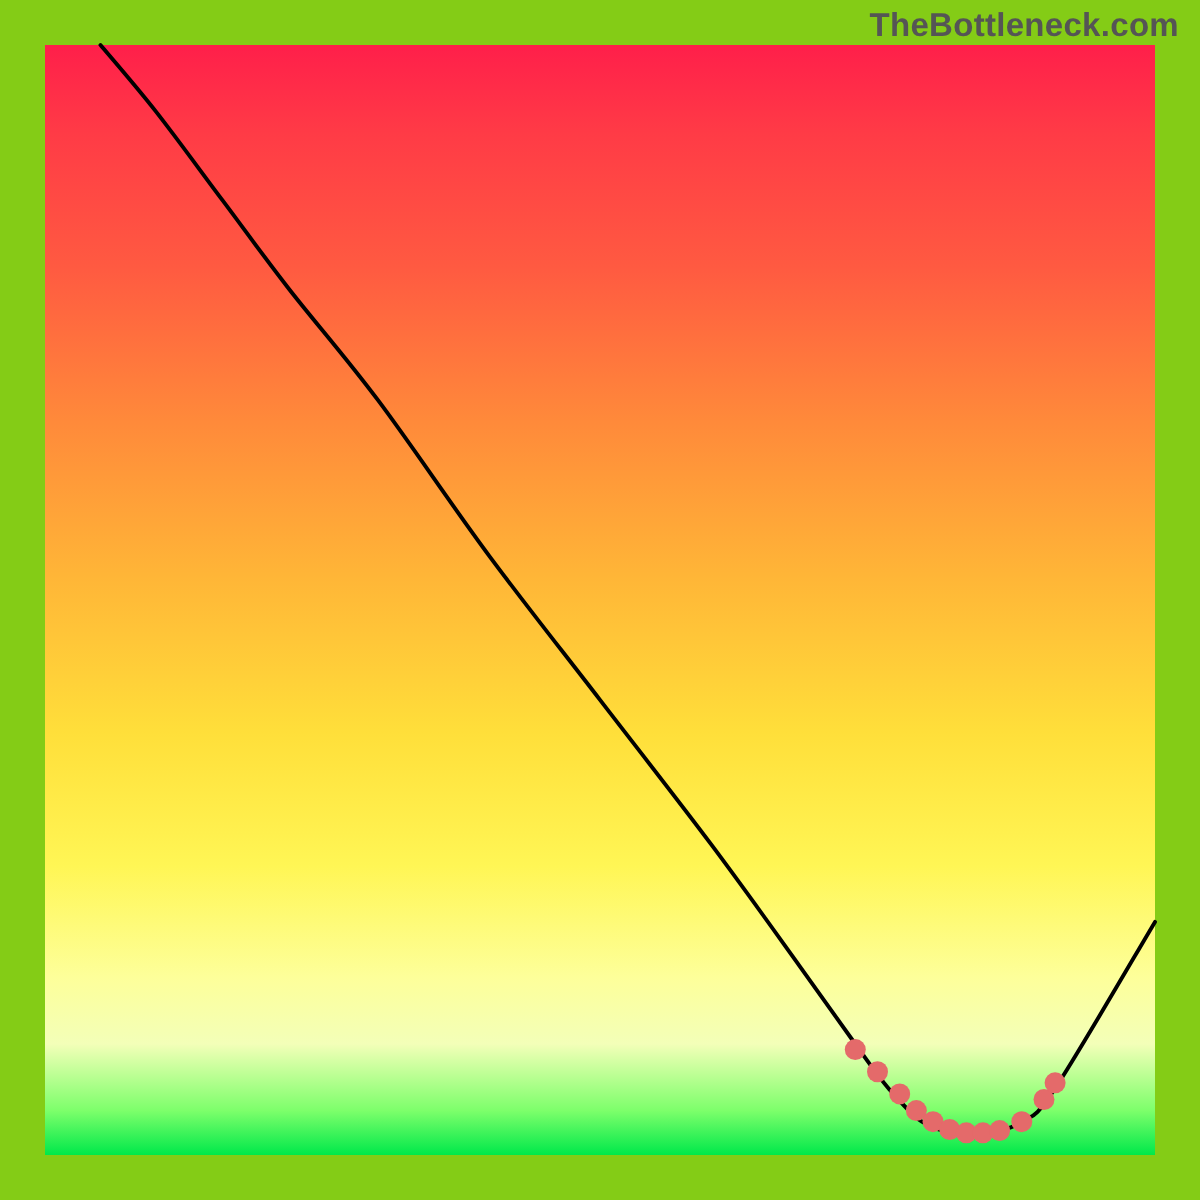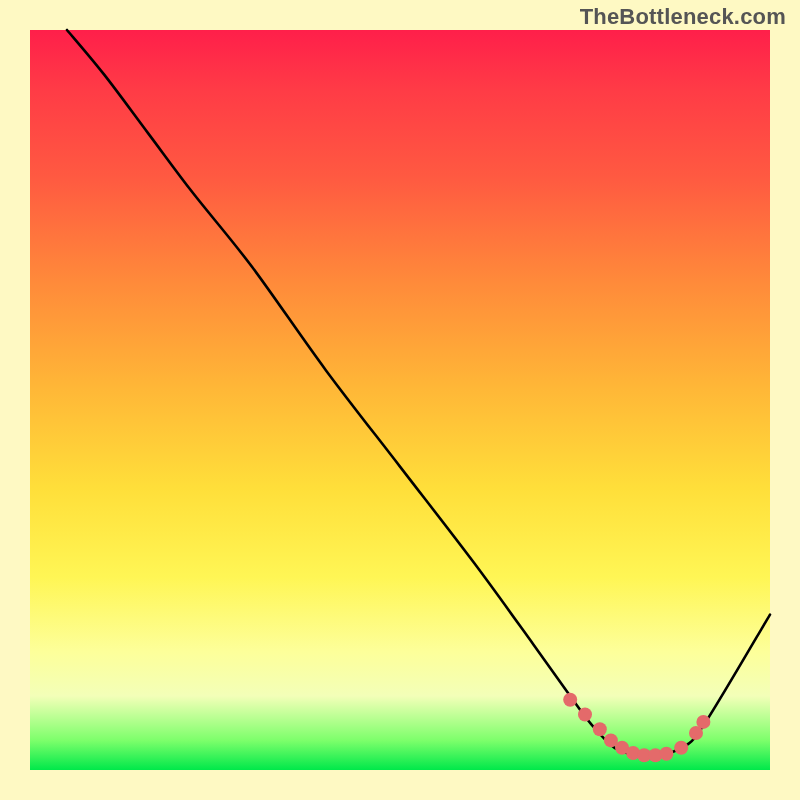--- a/index.html
+++ b/index.html
@@ -8,21 +8,21 @@
     width: 800px;
     height: 800px;
     background: #000;
     overflow: hidden;
     font-family: Arial, Helvetica, sans-serif;
   }
   .frame {
     position: relative;
     width: 800px;
     height: 800px;
-    background: #fef9c3;
+    background: #84cc16;
   }
   .watermark {
     position: absolute;
     top: 4px;
     right: 14px;
     color: #555;
     font-size: 22px;
     font-weight: 600;
     letter-spacing: 0.2px;
     user-select: none;

